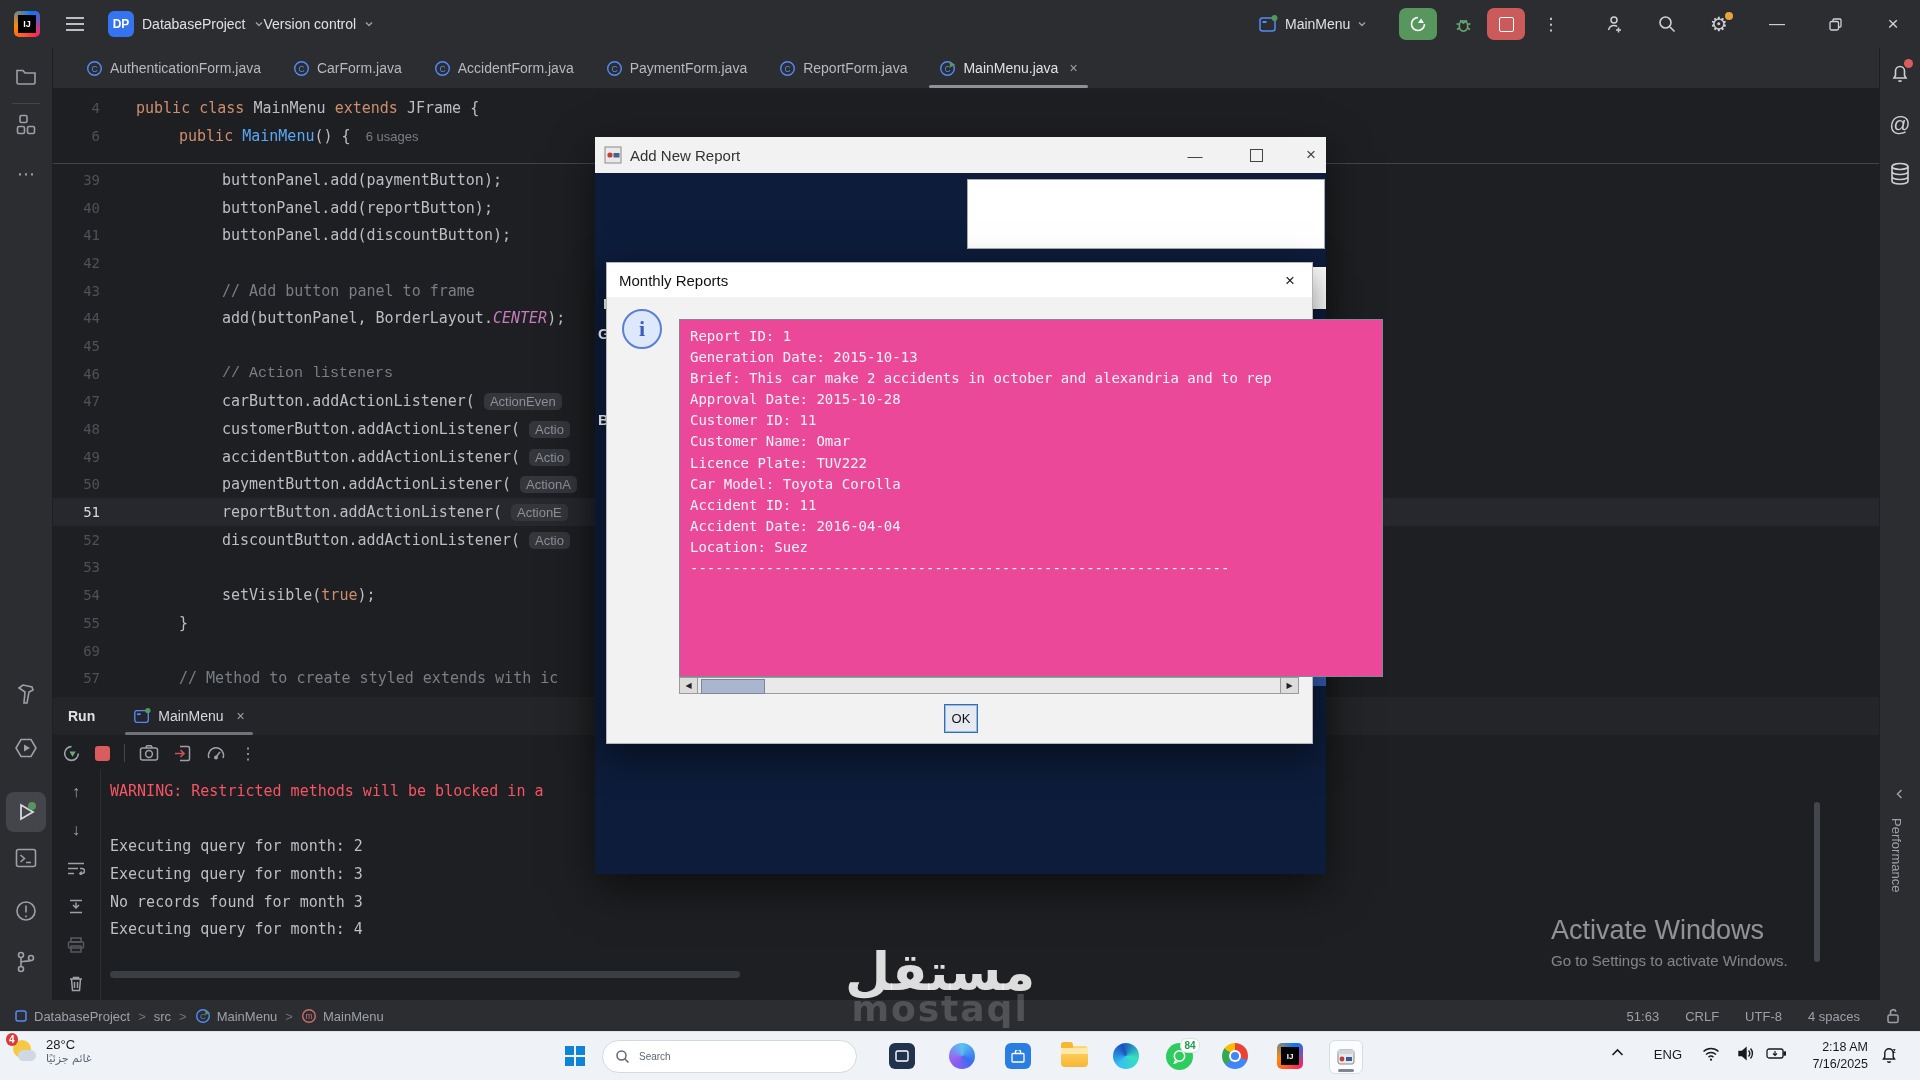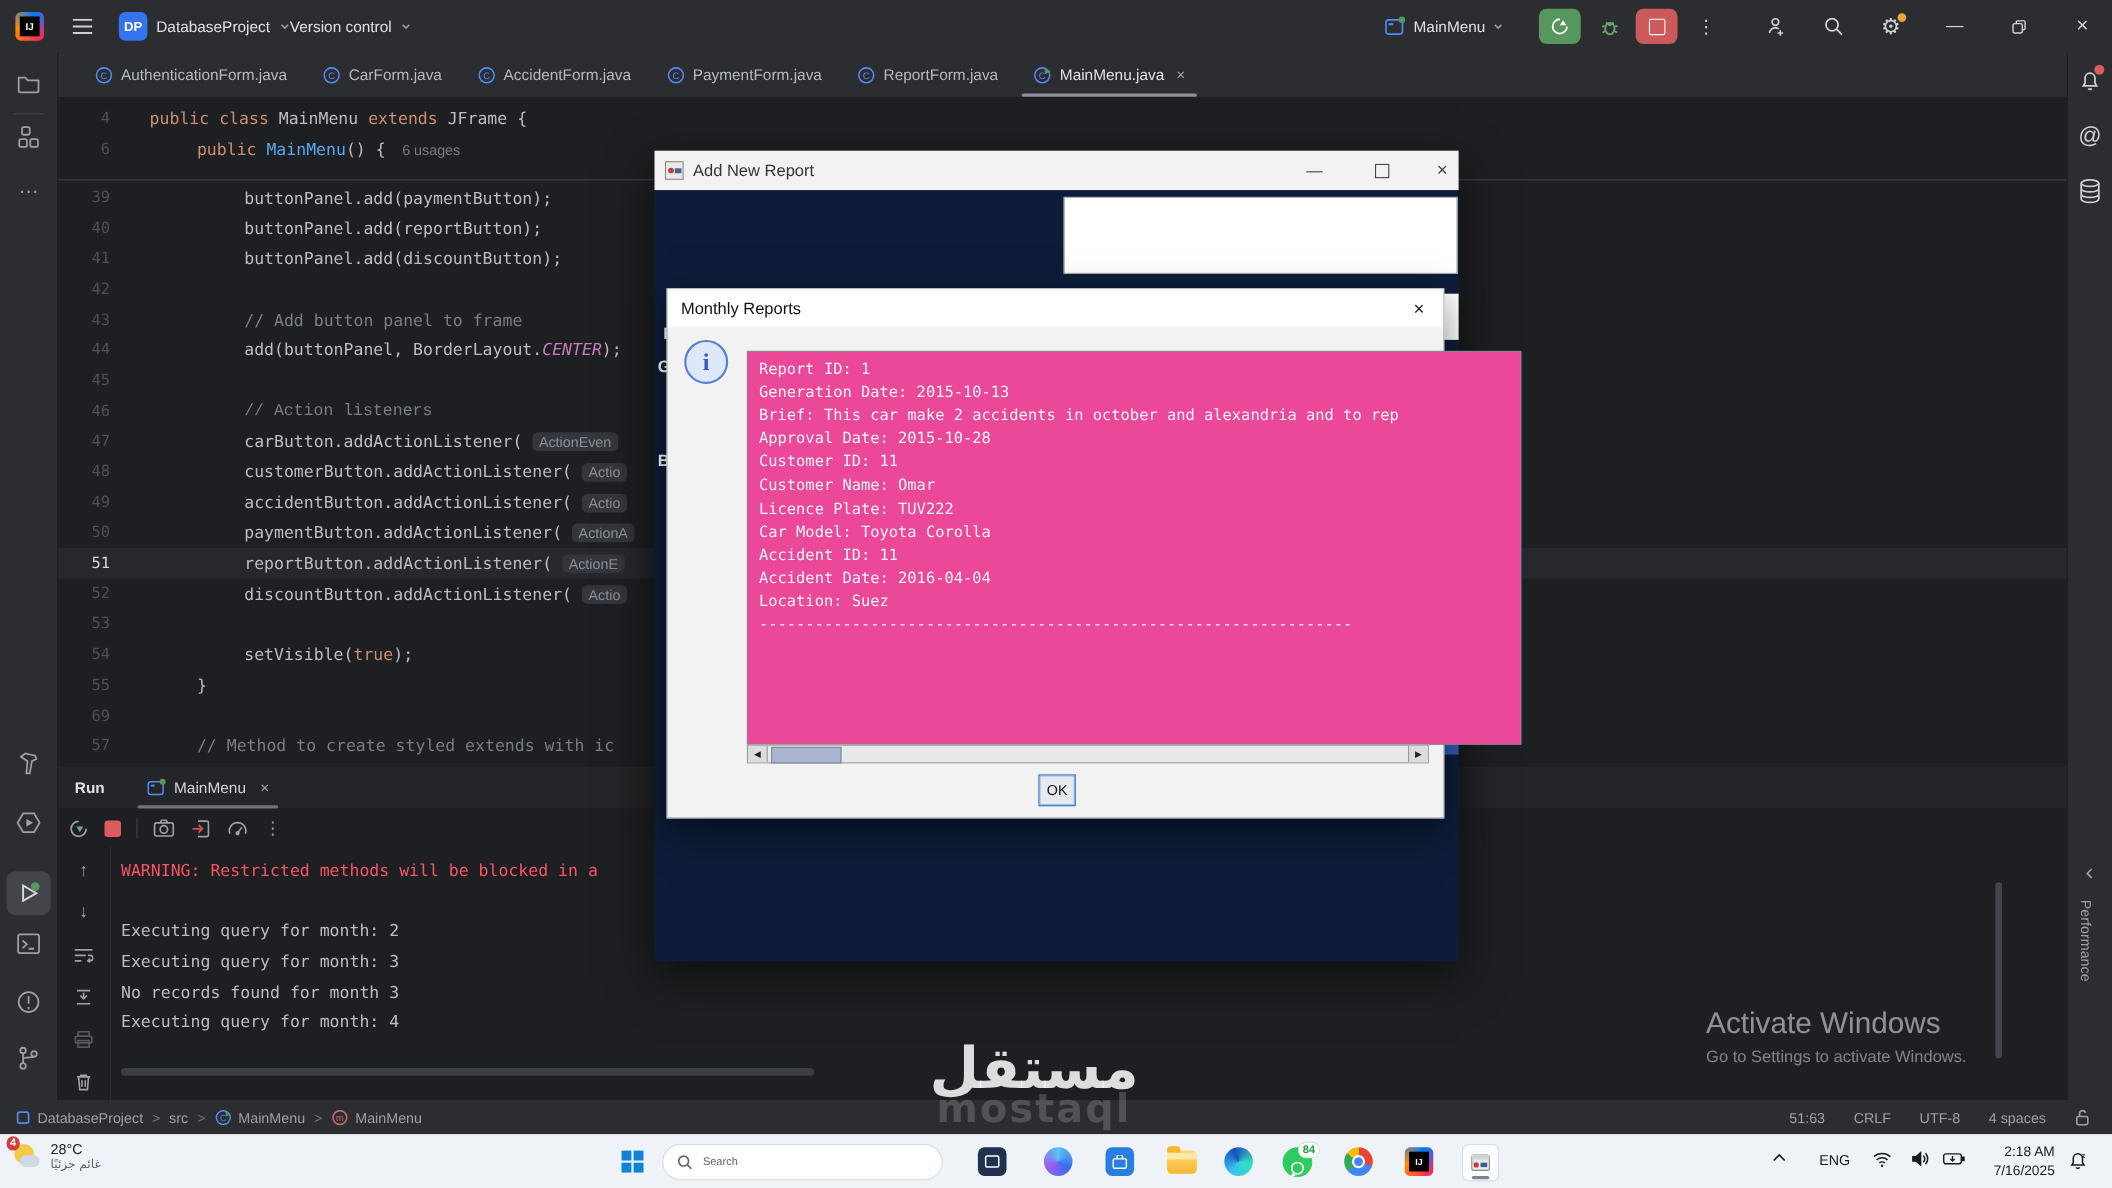--- a/index.html
+++ b/index.html
@@ -570,21 +570,21 @@
   <div class="tb-ic" style="left:1058px">
     <div style="position:relative;width:27px;height:21px;border-radius:4px;background:linear-gradient(#ffd76e,#f7b733)">
       <div style="position:absolute;left:0;top:-4px;width:12px;height:6px;border-radius:3px 3px 0 0;background:#f7b733"></div>
       <div style="position:absolute;left:0;top:2px;width:27px;height:6px;background:#ffe9a8"></div>
     </div>
   </div>
   <div class="tb-ic" style="left:1110px">
     <div style="width:26px;height:26px;border-radius:50%;background:conic-gradient(from 220deg,#35c1f1,#1b4fc0,#35e0c0,#35c1f1)"></div>
   </div>
   <div class="tb-ic" style="left:1163px">
-    <div style="position:relative;width:27px;height:27px;border-radius:50%;background:#2ecc5e;display:flex;align-items:flex-end;justify-content:center">
+    <div style="position:relative;width:27px;height:27px;border-radius:50%;background:#2ecc5e;display:flex;align-items:center;justify-content:center">
       <svg width="15" height="15" viewBox="0 0 15 15" fill="none" stroke="#fff" stroke-width="1.5">
           <circle cx="7.5" cy="7" r="5.2"></circle>
           <path d="M3.5 11.5 2.5 14l3-1"></path>
         </svg>
       <span class="badge" style="right:-7px;top:-5px;background:#fff;color:#1e9e4a;border:1px solid #cde6d6">84</span>
     </div>
   </div>
   <div class="tb-ic" style="left:1219px">
     <div style="position:relative;width:26px;height:26px;border-radius:50%;background:conic-gradient(#ea4335 0 30%,#4285f4 0 63%,#34a853 0 85%,#fbbc05 0 100%);display:flex;align-items:center;justify-content:center">
       <div style="width:12px;height:12px;border-radius:50%;background:#fff;display:flex;align-items:center;justify-content:center">

